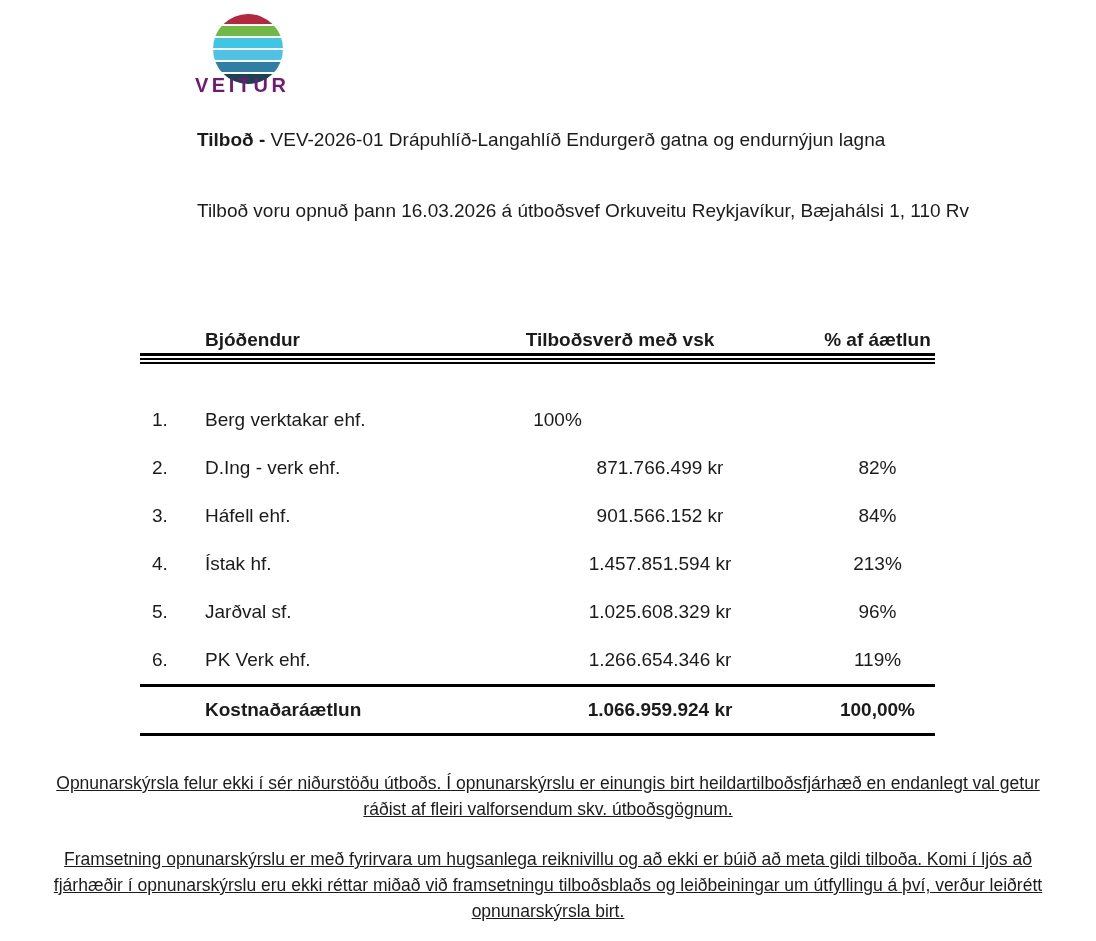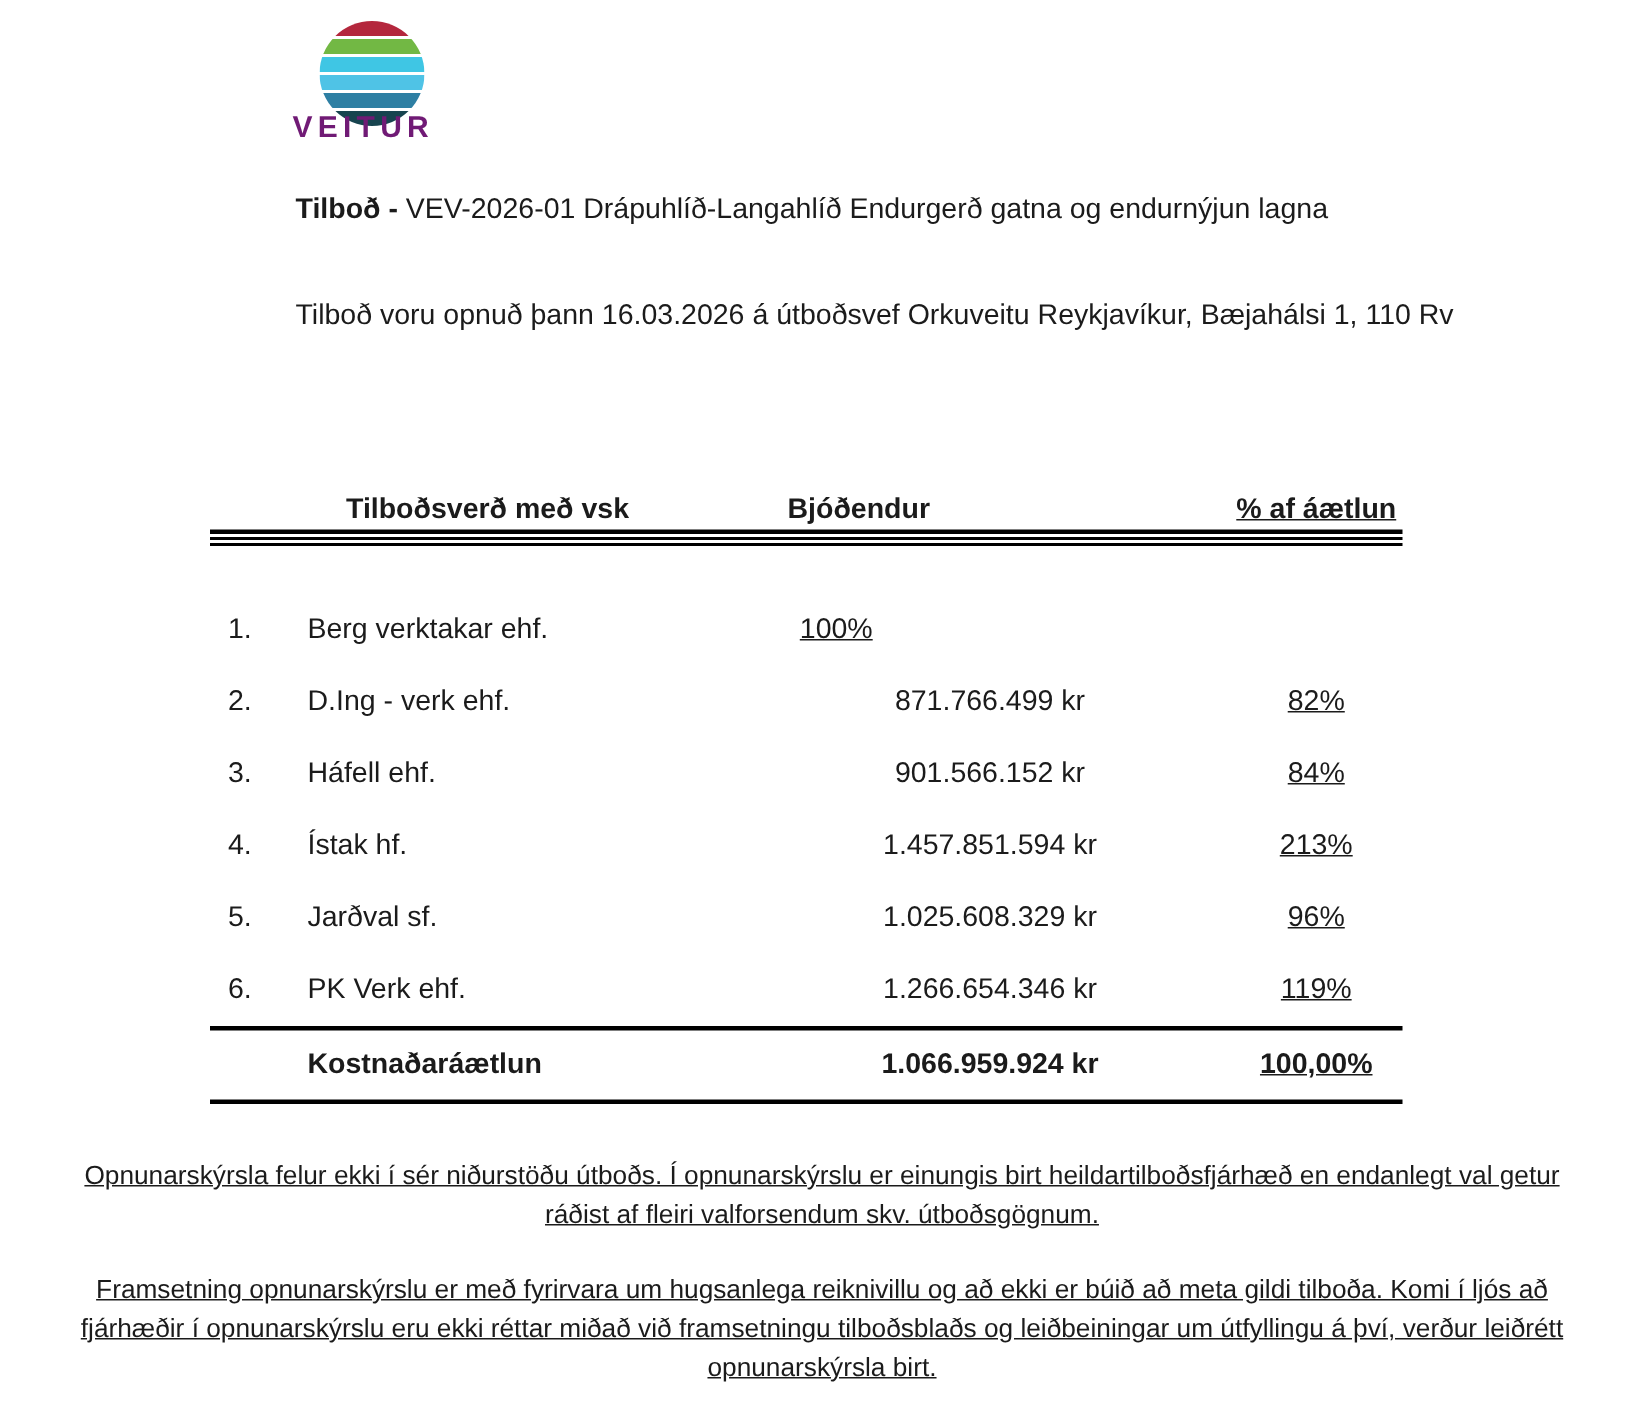--- a/index.html
+++ b/index.html
@@ -52,21 +52,21 @@
     position: absolute;
     left: 140px; top: 329px;
     width: 795px;
     font-size: 19px;
   }
   .trow { display: flex; align-items: center; }
   .c { box-sizing: border-box; }
   .c-num    { width: 65px;  padding-left: 12px; text-align: left; }
   .c-bidder { width: 295px; text-align: left; }
   .c-price  { width: 320px; text-align: center; }
-  .c-pct    { width: 115px; text-align: center; text-decoration: underline; }
+  .c-pct    { width: 115px; text-align: center; }
   .thead { height: 22px; font-weight: bold; }
   .thead .c-price { padding-right: 80px; }
   .rule-thick { height: 3px; background: #000; }
   .rule-thick.under-header { margin-top: 2px; }
   .rule-double {
     box-sizing: border-box;
     height: 6px;
     margin-top: 2px;
     border-top: 2px solid #000;
     border-bottom: 2px solid #000;
@@ -107,22 +107,22 @@
 
   <div class="doc-title">
     <span class="b">Tilboð - </span><span>VEV-2026-01 Drápuhlíð-Langahlíð Endurgerð gatna og endurnýjun lagna</span>
   </div>
   <div class="doc-intro">Tilboð voru opnuð þann 16.03.2026 á útboðsvef Orkuveitu Reykjavíkur, Bæjahálsi 1, 110 Rv</div>
 
   <div class="bid-table">
 
     <div class="trow thead">
       <div class="c c-num"></div>
+      <div class="c c-bidder">Bjóðendur</div>
       <div class="c c-price">Tilboðsverð með vsk</div>
-      <div class="c c-bidder">Bjóðendur</div>
       <div class="c c-pct">% af áætlun</div>
     </div>
     <div class="rule-thick under-header"></div>
     <div class="rule-double"></div>
 
     <div class="tbody">
       <div class="trow">
         <div class="c c-num">1.</div>
         <div class="c c-bidder">Berg verktakar ehf.</div>
         <div class="c c-pct">100%</div>

